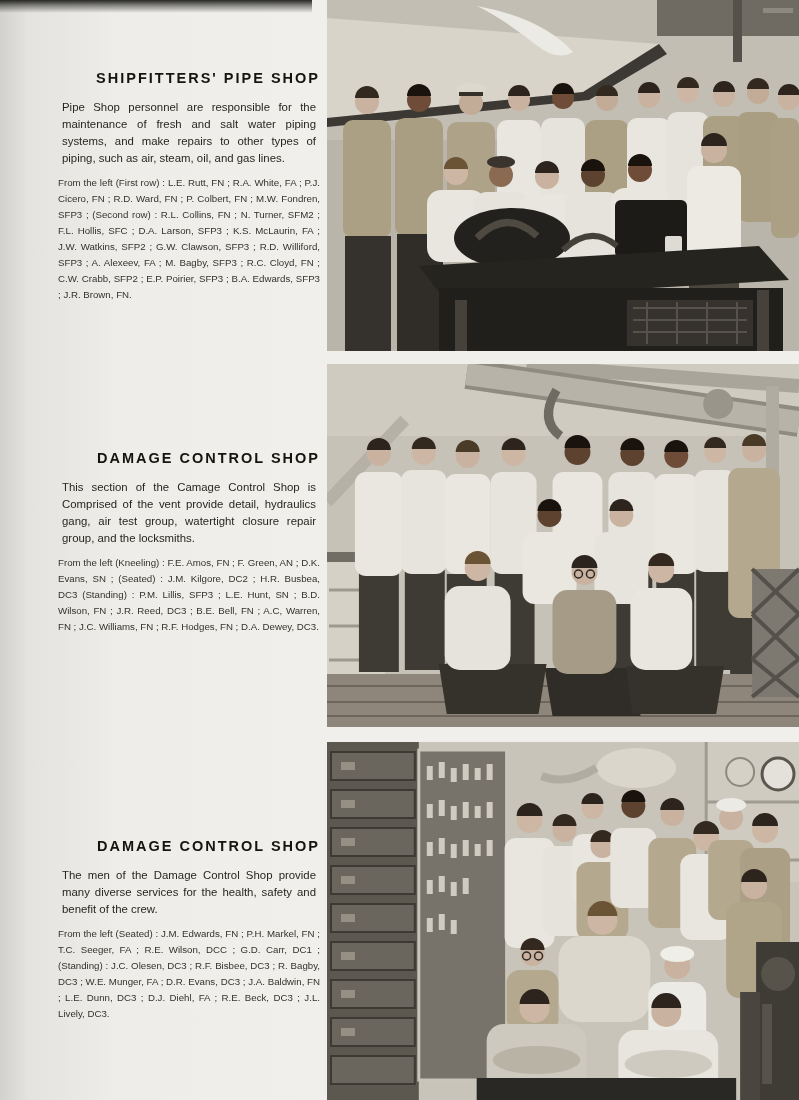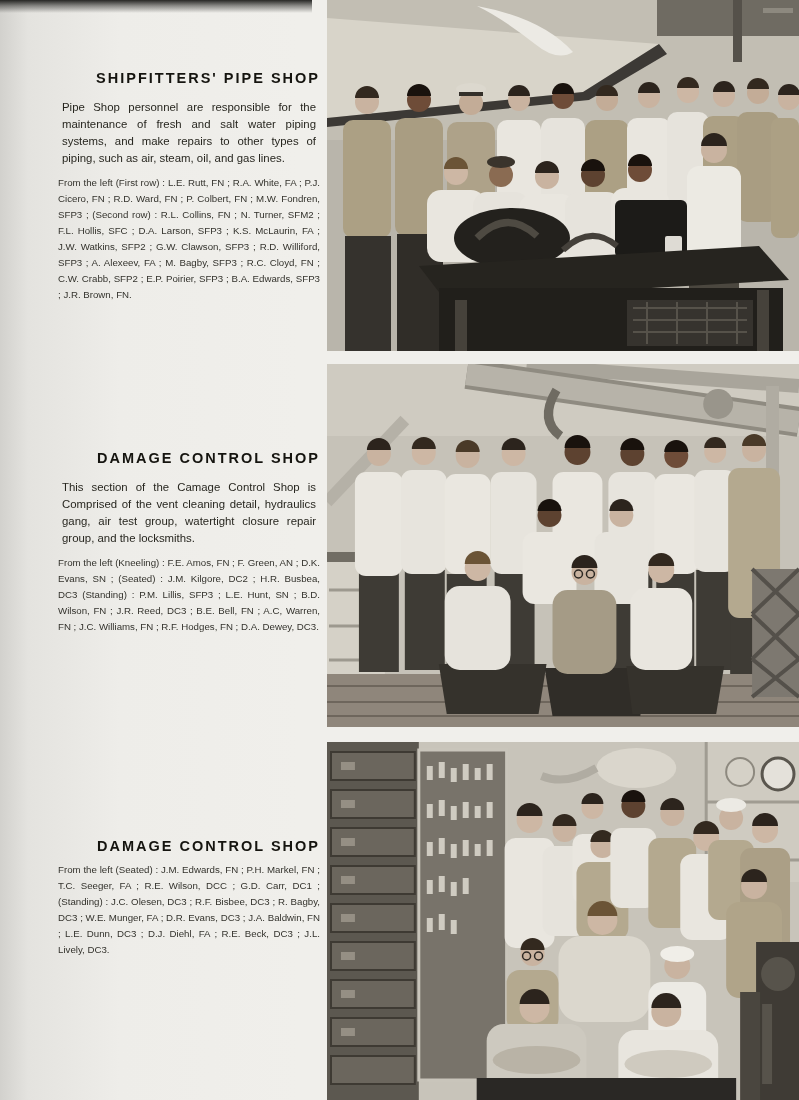--- a/index.html
+++ b/index.html
@@ -46,26 +46,27 @@
   <div class="edge-top"></div>
 
   <section class="text-block tb-1">
     <h2 class="heading">SHIPFITTERS' PIPE SHOP</h2>
     <p class="body">Pipe Shop personnel are responsible for the maintenance of fresh and salt water piping systems, and make repairs to other types of piping, such as air, steam, oil, and gas lines.</p>
     <p class="caption">From the left (First row) :  L.E. Rutt, FN ;  R.A. White, FA ;  P.J. Cicero, FN ;  R.D. Ward, FN ;  P. Colbert, FN ; M.W. Fondren, SFP3 ;  (Second row) :  R.L. Collins, FN ;  N. Turner, SFM2 ;  F.L. Hollis, SFC ;  D.A. Larson, SFP3 ;  K.S. McLaurin, FA ;  J.W. Watkins, SFP2 ;  G.W. Clawson, SFP3 ; R.D. Williford, SFP3 ;  A. Alexeev, FA ;  M. Bagby, SFP3 ; R.C. Cloyd, FN ;  C.W. Crabb, SFP2 ;  E.P. Poirier, SFP3 ; B.A. Edwards, SFP3 ; J.R. Brown, FN.</p>
   </section>
 
   <section class="text-block tb-2">
     <h2 class="heading">DAMAGE CONTROL SHOP</h2>
-    <p class="body">This section of the Camage Control Shop is Comprised of the vent cleaning detail, hydraulics gang, air test group, watertight closure repair group, and the locksmiths.</p>
+    <p class="body">This section of the Camage Control Shop is Comprised of the vent provide detail, hydraulics gang, air test group, watertight closure repair group, and the locksmiths.</p>
     <p class="caption">From the left (Kneeling) :  F.E. Amos, FN ; F. Green, AN ; D.K. Evans, SN ;  (Seated) :  J.M. Kilgore, DC2 ;  H.R. Busbea, DC3 (Standing) :  P.M. Lillis, SFP3 ;  L.E. Hunt, SN ; B.D. Wilson, FN ;  J.R. Reed, DC3 ;  B.E. Bell, FN ; A.C, Warren, FN ;  J.C. Williams, FN ;  R.F. Hodges, FN ; D.A. Dewey, DC3.</p>
   </section>
 
   <section class="text-block tb-3">
     <h2 class="heading">DAMAGE CONTROL SHOP</h2>
+    <p class="body">The men of the Damage Control Shop provide many diverse services for the health, safety and benefit of the crew.</p>
     <p class="caption">From the left (Seated) :  J.M. Edwards, FN ;  P.H. Markel, FN ; T.C. Seeger, FA ;  R.E. Wilson, DCC ;  G.D. Carr, DC1 ; (Standing) :  J.C. Olesen, DC3 ;  R.F. Bisbee, DC3 ;  R. Bagby, DC3 ;  W.E. Munger, FA ;  D.R. Evans, DC3 ;  J.A. Baldwin, FN ;  L.E. Dunn, DC3 ;  D.J. Diehl, FA ;  R.E. Beck, DC3 ;  J.L. Lively, DC3.</p>
   </section>
 
   <figure class="photo" id="photo1">
     <svg viewBox="0 0 472 351" preserveAspectRatio="none">
       <rect width="472" height="351" fill="#b9b5ab"></rect>
       <rect width="472" height="140" fill="#c2beb3"></rect>
       <rect x="330" y="0" width="142" height="36" fill="#6f6b62"></rect>
       <rect x="406" y="0" width="9" height="62" fill="#55514a"></rect>
       <rect x="436" y="8" width="30" height="5" fill="#8d897f"></rect>

